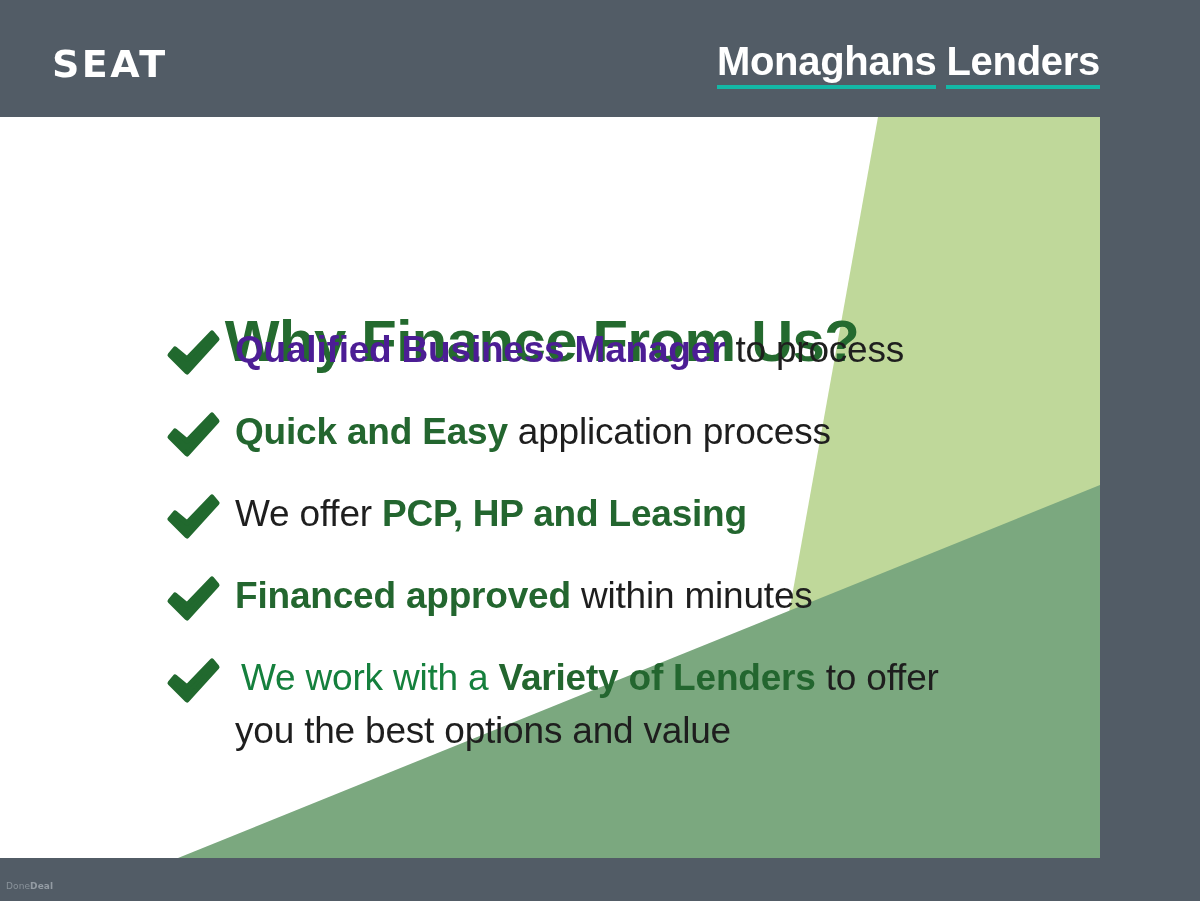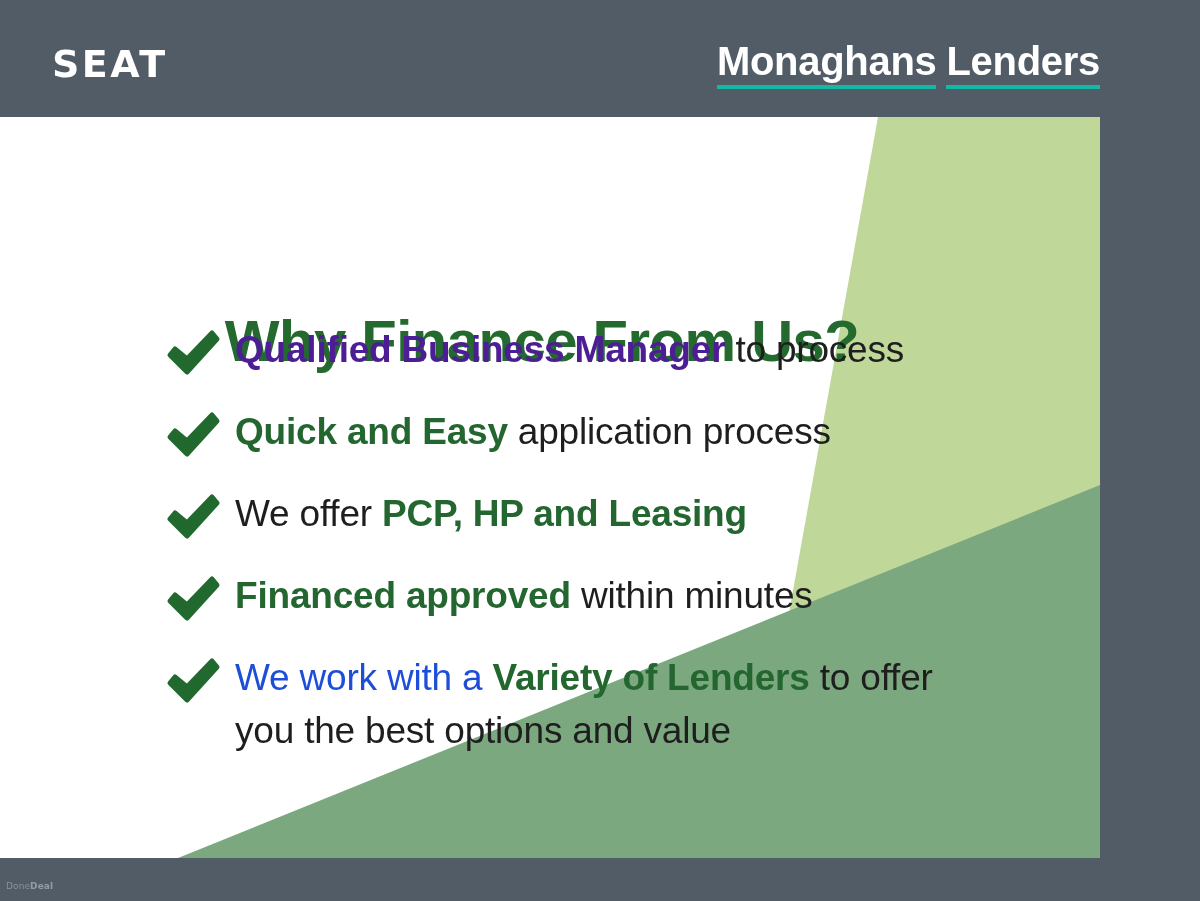--- a/index.html
+++ b/index.html
@@ -200,21 +200,21 @@
         <div class="bullet">
           <span class="check-icon"><svg viewBox="0 0 56 52" width="56" height="52" aria-hidden="true">
               <path d="M5 27 L10 21 L22 31 L47 5 L52 11 L22 44 Z" fill="#21692E" stroke="#21692E" stroke-width="5" stroke-linejoin="round" stroke-linecap="round"></path>
             </svg></span>
           <div class="bullet-text"><span class="hl" style="color: rgb(35, 102, 47);">Financed approved</span><span style="color: rgb(30, 30, 30);"> within minutes</span></div>
         </div>
         <div class="bullet">
           <span class="check-icon"><svg viewBox="0 0 56 52" width="56" height="52" aria-hidden="true">
               <path d="M5 27 L10 21 L22 31 L47 5 L52 11 L22 44 Z" fill="#21692E" stroke="#21692E" stroke-width="5" stroke-linejoin="round" stroke-linecap="round"></path>
             </svg></span>
-          <div class="bullet-text"><span style="color: #1d4ed8;">We work with a </span><span class="hl" style="color: rgb(35, 102, 47);">Variety of Lenders</span><span style="color: rgb(30, 30, 30);"> to offer you the best options and value</span></div>
+          <div class="bullet-text"><span style="color: #15803d; margin-left: 6px;">We work with a </span><span class="hl" style="color: rgb(35, 102, 47);">Variety of Lenders</span><span style="color: rgb(30, 30, 30);"> to offer you the best options and value</span></div>
         </div>
       </div>
 
   </div>
 
   <div id="watermark" style="color: rgb(138, 147, 155);">
     <span>Done</span><span class="wm-bold">Deal</span>
   </div>
 
 </div>

